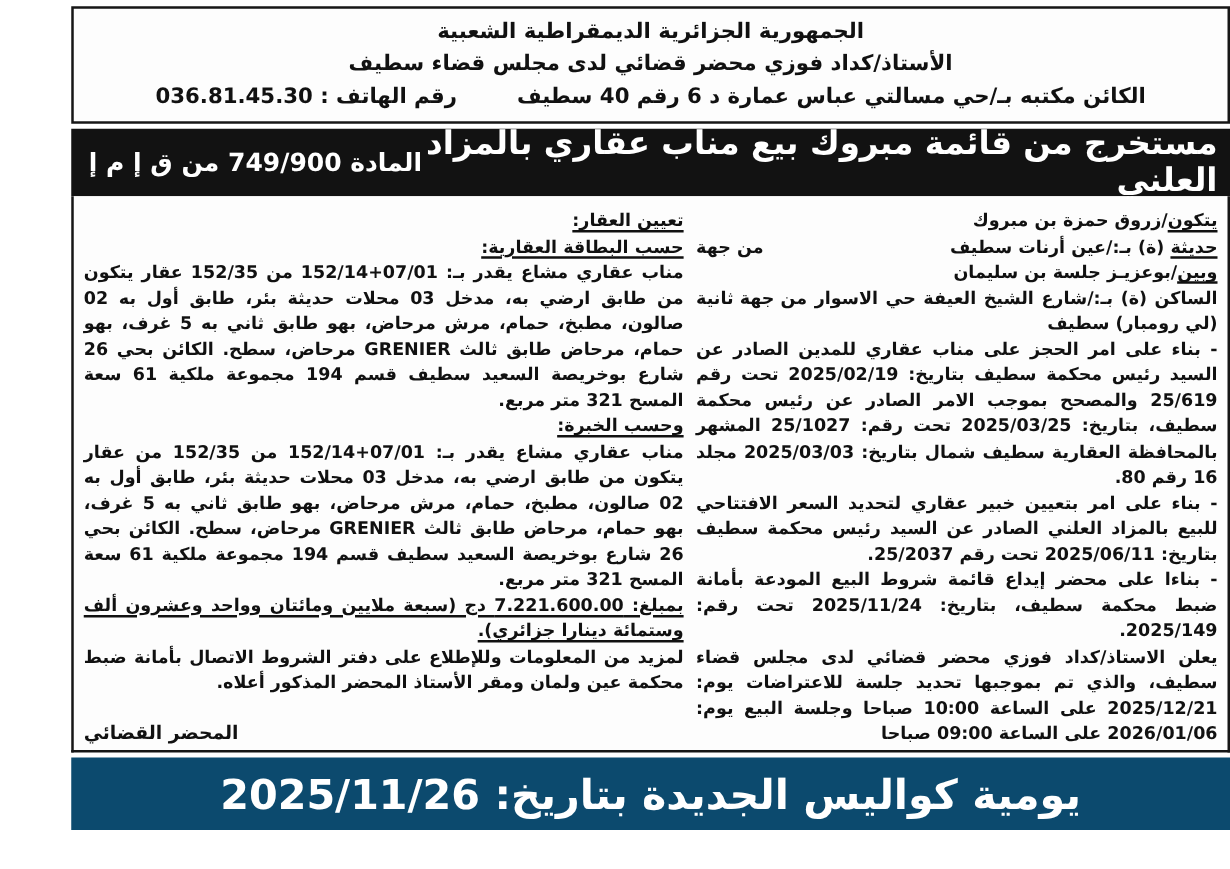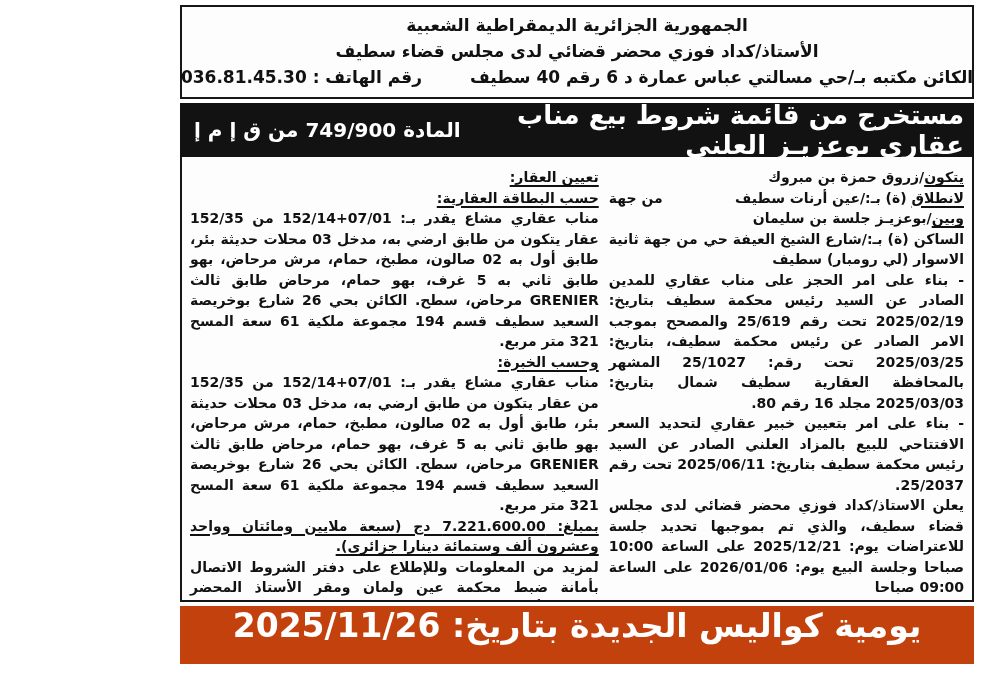--- a/index.html
+++ b/index.html
@@ -4,22 +4,22 @@
 <style>
   html,body{margin:0;padding:0;}
   body{
     width:984px;height:695px;
     background:#ffffff;
     color:#111111;
     font-family:"DejaVu Sans", sans-serif;
     overflow:hidden;
   }
   .sheet{
-    width:794px;
-    margin:5px 10px 0 51px; 
+    width:927px;
+    margin:5px 0 0 51px; 
     direction:rtl;
     border-radius:13px;
   }
   
   .header-box{
     border:2.5px solid #161616;
     text-align:center;
     font-weight:700;
     font-size:17px;
     line-height:26px;
@@ -82,67 +82,69 @@
   .para{margin:0;}
   .signature{
     text-align:left;
     margin-top:auto;
     padding-top:6px;
     font-size:15px;
   }
   
   .footer-bar{
     margin-top:4px;
-    background:#c2410c;
+    background:#0c4a6e;
     color:#ffffff;
     height:58px;
     display:flex;
+    align-items:center;
     justify-content:center;
     font-size:33px;
     font-weight:700;
   }
 </style>
 </head>
 <body>
 
 <div class="sheet">
 
   <div class="header-box">
     <div>الجمهورية الجزائرية الديمقراطية الشعبية</div>
     <div>الأستاذ/كداد فوزي محضر قضائي لدى مجلس قضاء سطيف</div>
     <div class="addr-line">
       <span>الكائن مكتبه بـ/حي مسالتي عباس عمارة د 6 رقم 40 سطيف</span>
       <span>رقم الهاتف : 036.81.45.30</span>
     </div>
   </div>
 
   <div class="title-bar">
-    <span class="title-main">مستخرج من قائمة شروط بيع مناب عقاري بوعزيـز العلني</span>
+    <span class="title-main">مستخرج من قائمة مبروك بيع مناب عقاري بالمزاد العلني</span>
     <span class="title-article">المادة 749/900 من ق إ م إ</span>
   </div>
 
   <div class="body-box">
 
     <div class="col col-right">
       <div class="para">
         <span class="u">يتكون</span><span>/زروق حمزة بن مبروك</span>
       </div>
       <div class="party-line">
-        <span><span class="u">لانطلاق</span><span> (ة) بـ:/عين أرنات سطيف</span></span>
+        <span><span class="u">حديثة</span><span> (ة) بـ:/عين أرنات سطيف</span></span>
         <span class="side">من جهة</span>
       </div>
       <div class="para">
         <span class="u">وبين</span><span>/بوعزيـز جلسة بن سليمان</span>
       </div>
       <div class="party-line">
         <span>الساكن (ة) بـ:/شارع الشيخ العيفة حي الاسوار (لي رومبار) سطيف</span>
         <span class="side">من جهة ثانية</span>
       </div>
       <p class="para">- بناء على امر الحجز على مناب عقاري للمدين الصادر عن السيد رئيس محكمة سطيف بتاريخ: 2025/02/19 تحت رقم 25/619 والمصحح بموجب الامر الصادر عن رئيس محكمة سطيف، بتاريخ: 2025/03/25 تحت رقم: 25/1027 المشهر بالمحافظة العقارية سطيف شمال بتاريخ: 2025/03/03 مجلد 16 رقم 80.</p>
       <p class="para">- بناء على امر بتعيين خبير عقاري لتحديد السعر الافتتاحي للبيع بالمزاد العلني الصادر عن السيد رئيس محكمة سطيف بتاريخ: 2025/06/11 تحت رقم 25/2037.</p>
+      <p class="para">- بناءا على محضر إيداع قائمة شروط البيع المودعة بأمانة ضبط محكمة سطيف، بتاريخ: 2025/11/24 تحت رقم: 2025/149.</p>
       <p class="para">يعلن الاستاذ/كداد فوزي محضر قضائي لدى مجلس قضاء سطيف، والذي تم بموجبها تحديد جلسة للاعتراضات يوم: 2025/12/21 على الساعة 10:00 صباحا وجلسة البيع يوم: 2026/01/06 على الساعة 09:00 صباحا</p>
     </div>
 
     <div class="col col-left">
       <div class="u">تعيين العقار:</div>
       <div class="u">حسب البطاقة العقارية:</div>
       <p class="para">مناب عقاري مشاع يقدر بـ: 07/01+152/14 من 152/35 عقار يتكون من طابق ارضي به، مدخل 03 محلات حديثة بئر، طابق أول به 02 صالون، مطبخ، حمام، مرش مرحاض، بهو طابق ثاني به 5 غرف، بهو حمام، مرحاض طابق ثالث GRENIER مرحاض، سطح. الكائن بحي 26 شارع بوخريصة السعيد سطيف قسم 194 مجموعة ملكية 61 سعة المسح 321 متر مربع.</p>
       <div class="u">وحسب الخبرة:</div>
       <p class="para">مناب عقاري مشاع يقدر بـ: 07/01+152/14 من 152/35 من عقار يتكون من طابق ارضي به، مدخل 03 محلات حديثة بئر، طابق أول به 02 صالون، مطبخ، حمام، مرش مرحاض، بهو طابق ثاني به 5 غرف، بهو حمام، مرحاض طابق ثالث GRENIER مرحاض، سطح. الكائن بحي 26 شارع بوخريصة السعيد سطيف قسم 194 مجموعة ملكية 61 سعة المسح 321 متر مربع.</p>
       <p class="para u">بمبلغ: 7.221.600.00 دج (سبعة ملايين ومائتان وواحد وعشرون ألف وستمائة دينارا جزائري).</p>

